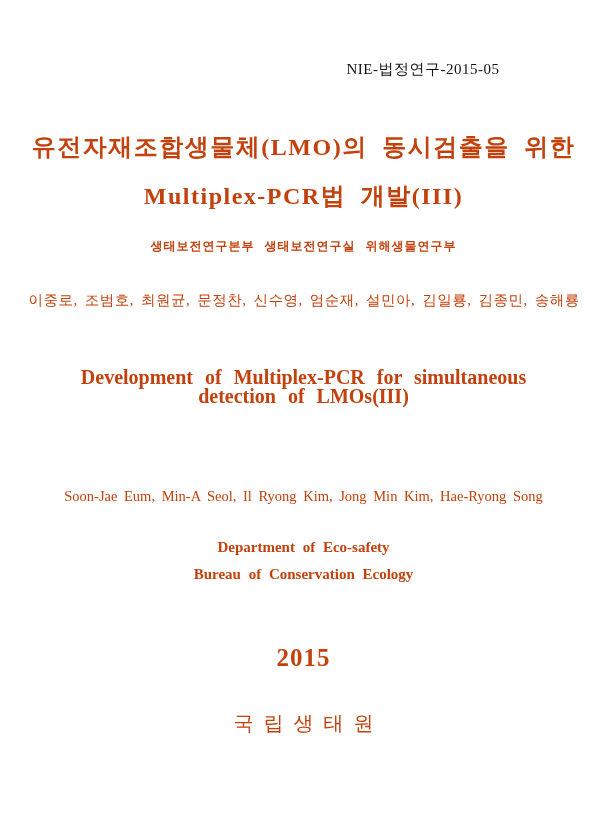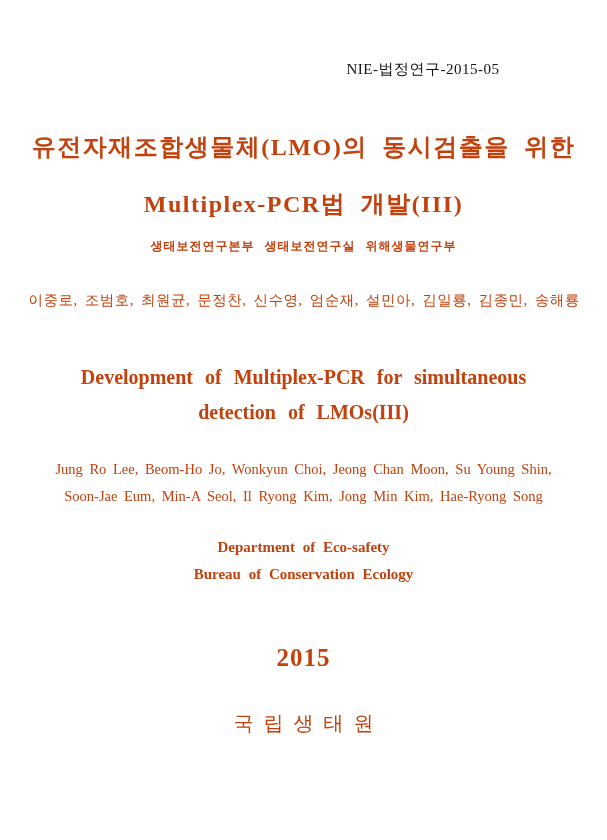--- a/index.html
+++ b/index.html
@@ -32,41 +32,41 @@
     letter-spacing: 0.5px;
     white-space: nowrap;
   }
   .ko-title {
     font-size: 24px;
     font-weight: bold;
     letter-spacing: 1.5px;
     word-spacing: 7px;
   }
   .ko-title-1 { top: 131px; }
-  .ko-title-2 { top: 188px; }
+  .ko-title-2 { top: 180px; }
   .ko-affiliation {
     top: 238px;
     font-size: 12px;
     font-weight: bold;
     letter-spacing: 1px;
     word-spacing: 6px;
   }
   .ko-authors {
     top: 291px;
     font-size: 14.5px;
     letter-spacing: 0.5px;
     word-spacing: 3px;
   }
   .en-title {
     font-size: 20px;
     font-weight: bold;
     word-spacing: 7px;
   }
   .en-title-1 { top: 366px; }
-  .en-title-2 { top: 401px; }
+  .en-title-2 { top: 385px; }
   .en-authors {
     font-size: 14.5px;
     word-spacing: 3px;
   }
   .en-authors-1 { top: 461px; }
   .en-authors-2 { top: 488px; }
   .en-affiliation {
     font-size: 15px;
     font-weight: bold;
     word-spacing: 4px;
@@ -100,21 +100,20 @@
   <div class="line ko-title ko-title-2">Multiplex-PCR법 개발(III)</div>
 
   <div class="line ko-affiliation">생태보전연구본부 생태보전연구실 위해생물연구부</div>
 
   <div class="line ko-authors">이중로, 조범호, 최원균, 문정찬, 신수영, 엄순재, 설민아, 김일룡, 김종민, 송해룡</div>
 
   <div class="line en-title en-title-1">Development of Multiplex-PCR for simultaneous</div>
 
   <div class="line en-title en-title-2">detection of LMOs(III)</div>
 
-  <div class="line en-authors en-authors-1">Jung Ro Lee, Beom-Ho Jo, Wonkyun Choi, Jeong Chan Moon, Su Young Shin,</div>
 
   <div class="line en-authors en-authors-2">Soon-Jae Eum, Min-A Seol, Il Ryong Kim, Jong Min Kim, Hae-Ryong Song</div>
 
   <div class="line en-affiliation en-affiliation-1">Department of Eco-safety</div>
 
   <div class="line en-affiliation en-affiliation-2">Bureau of Conservation Ecology</div>
 
 
   <div class="line year">2015</div>
 

